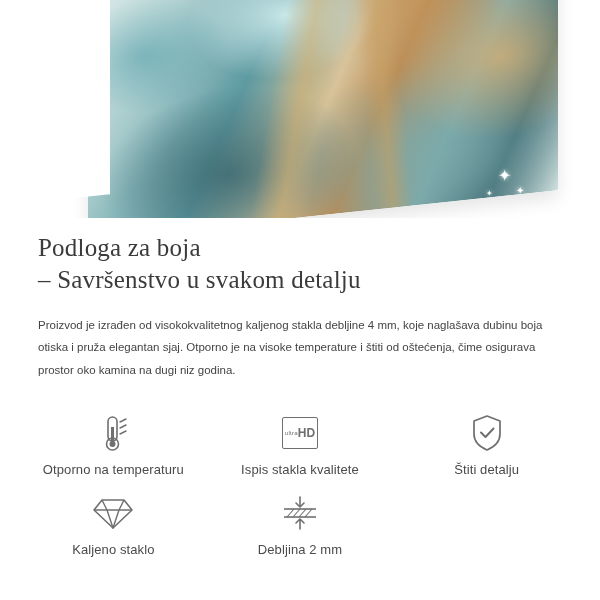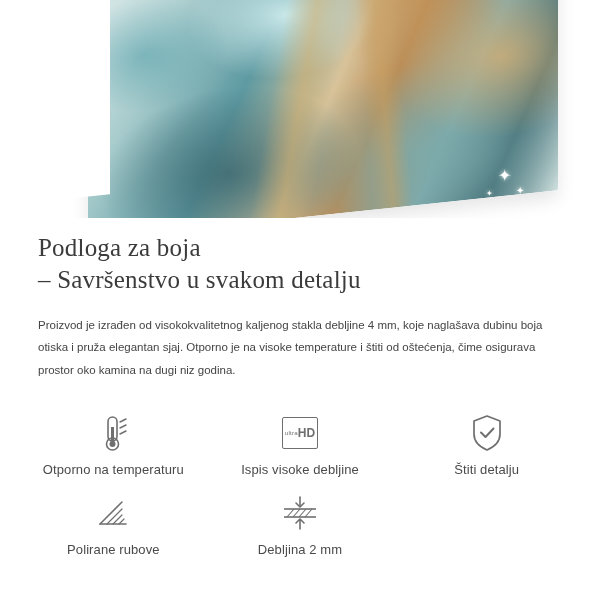--- a/index.html
+++ b/index.html
@@ -205,46 +205,44 @@
       <div class="cap">Otporno na temperaturu</div>
     </div>
 
     <div class="feature">
       <div class="ico">
         <div class="ultrahd">
           <div class="u1">ultra</div>
           <div class="u2">HD</div>
         </div>
       </div>
-      <div class="cap">Ispis visoke debljine</div>
+      <div class="cap">Ispis stakla kvalitete</div>
     </div>
 
     <div class="feature">
       <div class="ico">
         <svg width="40" height="44" viewBox="0 0 40 44">
           <path d="M20 5 L33 10 V23 C33 31 27 36 20 39 C13 36 7 31 7 23 V10 Z" fill="none" stroke="#6f6f6f" stroke-width="1.7" stroke-linejoin="round"></path>
           <path d="M14 21.5 L18.5 26 L26.5 17.5" fill="none" stroke="#6f6f6f" stroke-width="2" stroke-linecap="round" stroke-linejoin="round"></path>
         </svg>
       </div>
       <div class="cap">Štiti detalju</div>
     </div>
 
-
     <div class="feature">
       <div class="ico">
         <svg width="44" height="40" viewBox="0 0 44 40">
-          <path d="M9 31 L31 9" stroke="#6f6f6f" stroke-width="1.6" stroke-linecap="round"></path>
-          <path d="M9 31 L35 31" stroke="#6f6f6f" stroke-width="1.6" stroke-linecap="round"></path>
-          <path d="M16 31 L31 16" stroke="#6f6f6f" stroke-width="1.2" stroke-linecap="round"></path>
-          <path d="M22 31 L31 22" stroke="#6f6f6f" stroke-width="1.2" stroke-linecap="round"></path>
-          <path d="M28 31 L33 26" stroke="#6f6f6f" stroke-width="1.2" stroke-linecap="round"></path>
-        </svg>
-      </div>
-      <div class="cap">Polirane rubove</div>
-    </div>
+          <path d="M11 7 H33 L41 17 L22 35 L3 17 Z" fill="none" stroke="#6f6f6f" stroke-width="1.6" stroke-linejoin="round"></path>
+          <path d="M3 17 H41" stroke="#6f6f6f" stroke-width="1.4"></path>
+          <path d="M11 7 L16 17 L22 35 L28 17 L33 7" fill="none" stroke="#6f6f6f" stroke-width="1.4" stroke-linejoin="round"></path>
+        </svg>
+      </div>
+      <div class="cap">Kaljeno staklo</div>
+    </div>
+
 
     <div class="feature">
       <div class="ico">
         <svg width="44" height="40" viewBox="0 0 44 40">
           <line x1="22" y1="4" x2="22" y2="13" stroke="#6f6f6f" stroke-width="1.6" stroke-linecap="round"></line>
           <path d="M18 10 L22 14 L26 10" fill="none" stroke="#6f6f6f" stroke-width="1.6" stroke-linecap="round" stroke-linejoin="round"></path>
           <line x1="22" y1="36" x2="22" y2="27" stroke="#6f6f6f" stroke-width="1.6" stroke-linecap="round"></line>
           <path d="M18 30 L22 26 L26 30" fill="none" stroke="#6f6f6f" stroke-width="1.6" stroke-linecap="round" stroke-linejoin="round"></path>
           <line x1="6" y1="16" x2="38" y2="16" stroke="#6f6f6f" stroke-width="1.6"></line>
           <line x1="6" y1="24" x2="38" y2="24" stroke="#6f6f6f" stroke-width="1.6"></line>

